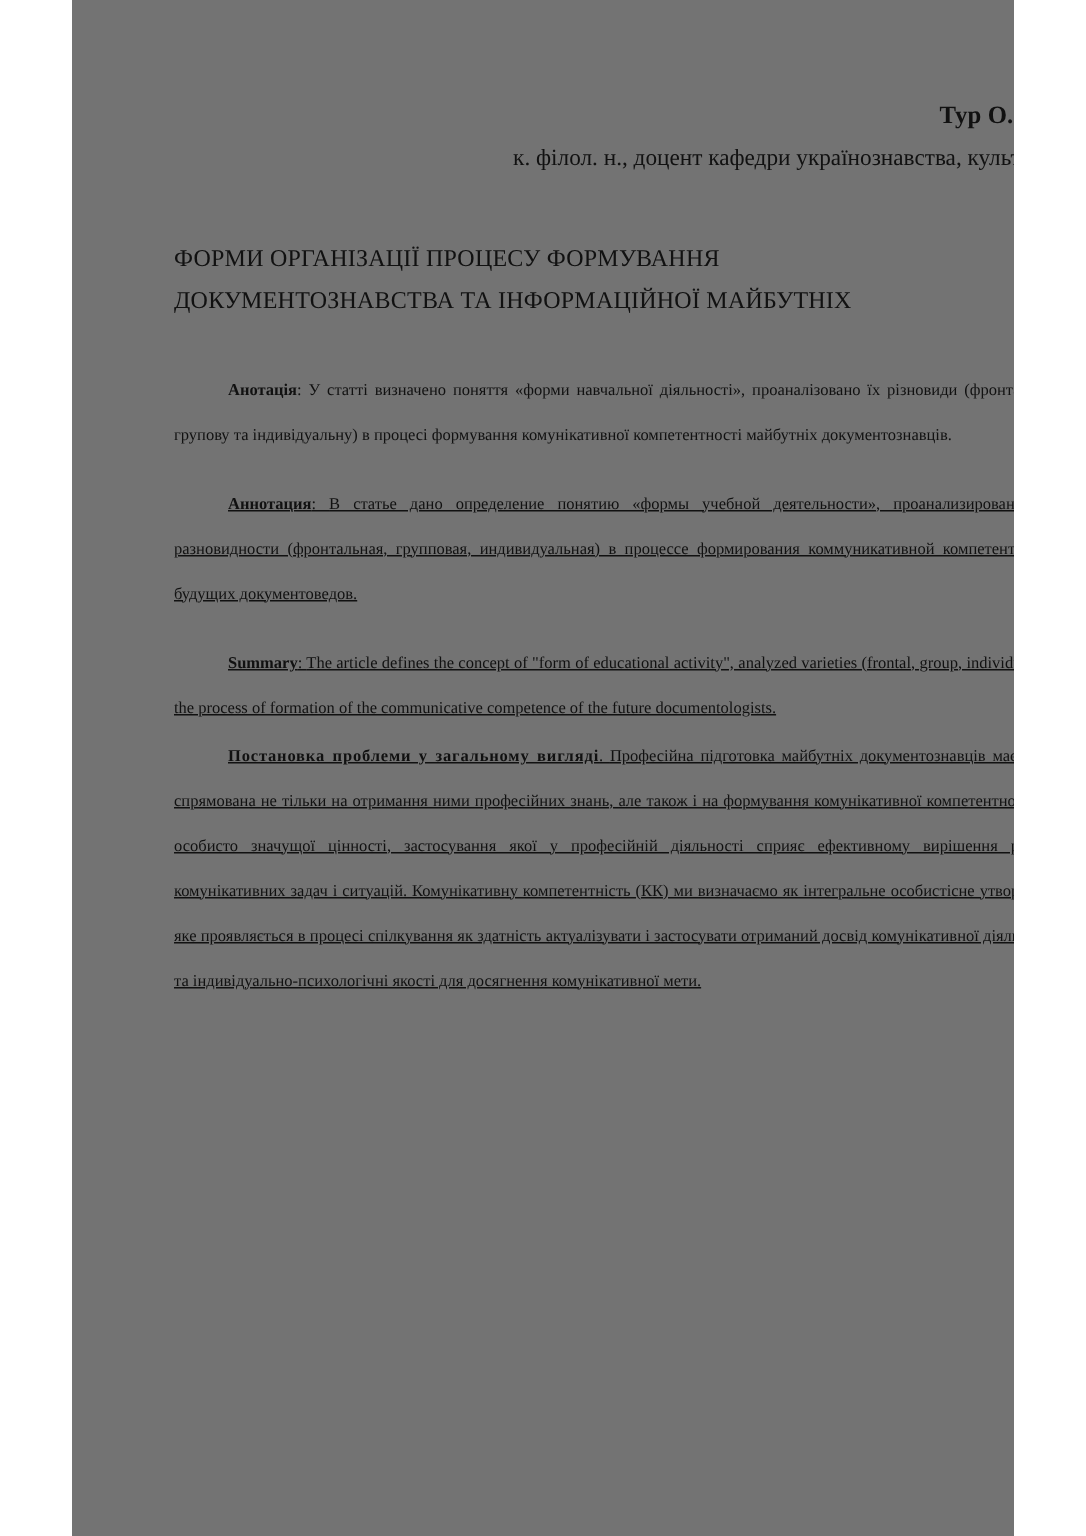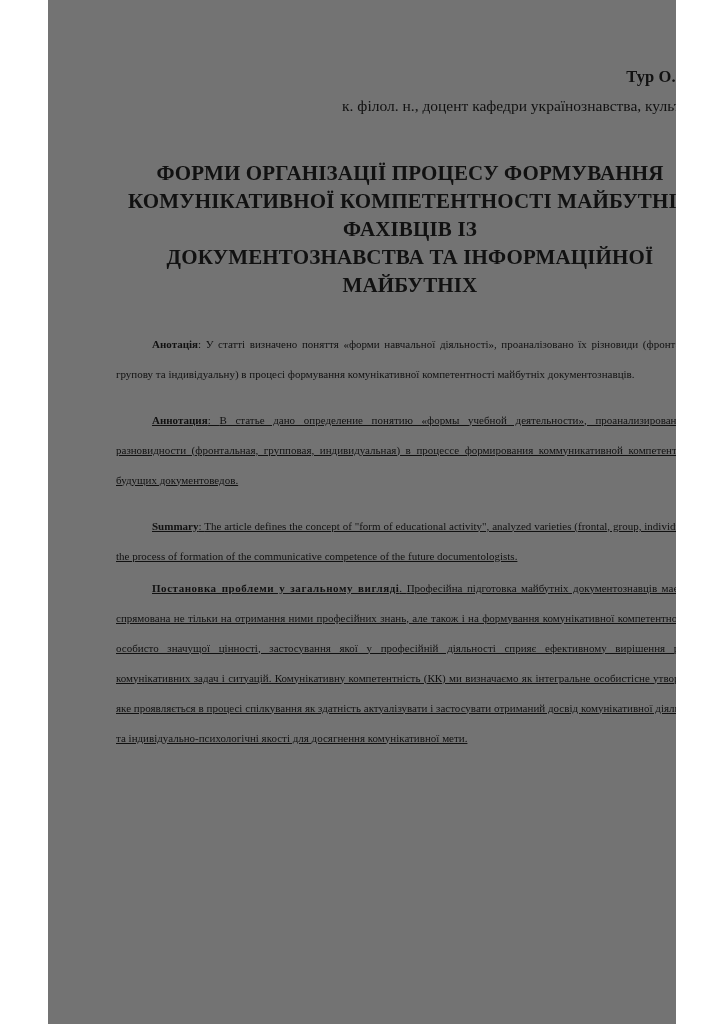--- a/index.html
+++ b/index.html
@@ -45,23 +45,22 @@
     font-size: 15.5px;
     line-height: 29.5px;
   }
 
   
   .title-block {
     margin-top: 38px;
   }
 
   .title-line {
-    text-align: center;
-    font-weight: bold;
-    font-size: 21px;
+    font-weight: normal;
+    font-size: 16px;
     line-height: 28px;
     letter-spacing: 0.15px;
   }
 
   
   .para {
     text-align: justify;
     text-justify: inter-word;
     font-size: 11px;
     line-height: 30px;
@@ -97,21 +96,20 @@
 <div class="page">
   <div class="content">
 
     <div class="author-block">
       <div class="author-name">Тур О. М.,</div>
       <div class="affiliation-line">к. філол. н., доцент кафедри українознавства, культури</div>
     </div>
 
     <div class="title-block">
       <div class="title-line">ФОРМИ ОРГАНІЗАЦІЇ ПРОЦЕСУ ФОРМУВАННЯ</div>
-      <div class="title-line">КОМУНІКАТИВНОЇ КОМПЕТЕНТНОСТІ МАЙБУТНІХ ФАХІВЦІВ ІЗ</div>
       <div class="title-line">ДОКУМЕНТОЗНАВСТВА ТА ІНФОРМАЦІЙНОЇ МАЙБУТНІХ</div>
     </div>
 
     <p class="para abstract-first"><span class="lead-label">Анотація</span><span>: </span><span>У статті визначено поняття «форми навчальної діяльності», проаналізовано їх різновиди  (фронтальну, групову та індивідуальну) в процесі формування комунікативної компетентності майбутніх документознавців.</span></p>
 
     <p class="para abstract-next"><span class="lead-label">Аннотация</span><span>: </span><span>В статье дано определение понятию «формы учебной деятельности», проанализированы их разновидности (фронтальная, групповая, индивидуальная) в процессе формирования коммуникативной компетентности будущих документоведов.</span></p>
 
     <p class="para abstract-next"><span class="lead-label">Summary</span><span>: </span><span>The article defines the concept of "form of educational activity", analyzed varieties (frontal, group, individual) in the process of formation of the communicative competence of the future documentologists.</span></p>
 
     <p class="para body-first"><span class="lead-label spaced">Постановка проблеми у загальному вигляді</span><span>. </span><span>Професійна підготовка майбутніх документознавців має бути спрямована не тільки на отримання ними професійних знань, але також і на формування комунікативної компетентності як особисто значущої цінності, застосування якої у професійній діяльності сприяє ефективному вирішення різних комунікативних задач і ситуацій. Комунікативну компетентність (КК) ми визначаємо як інтегральне особистісне утворення, яке проявляється в процесі спілкування як здатність актуалізувати і застосувати отриманий досвід комунікативної діяльності та індивідуально-психологічні якості для досягнення комунікативної мети.</span></p>

